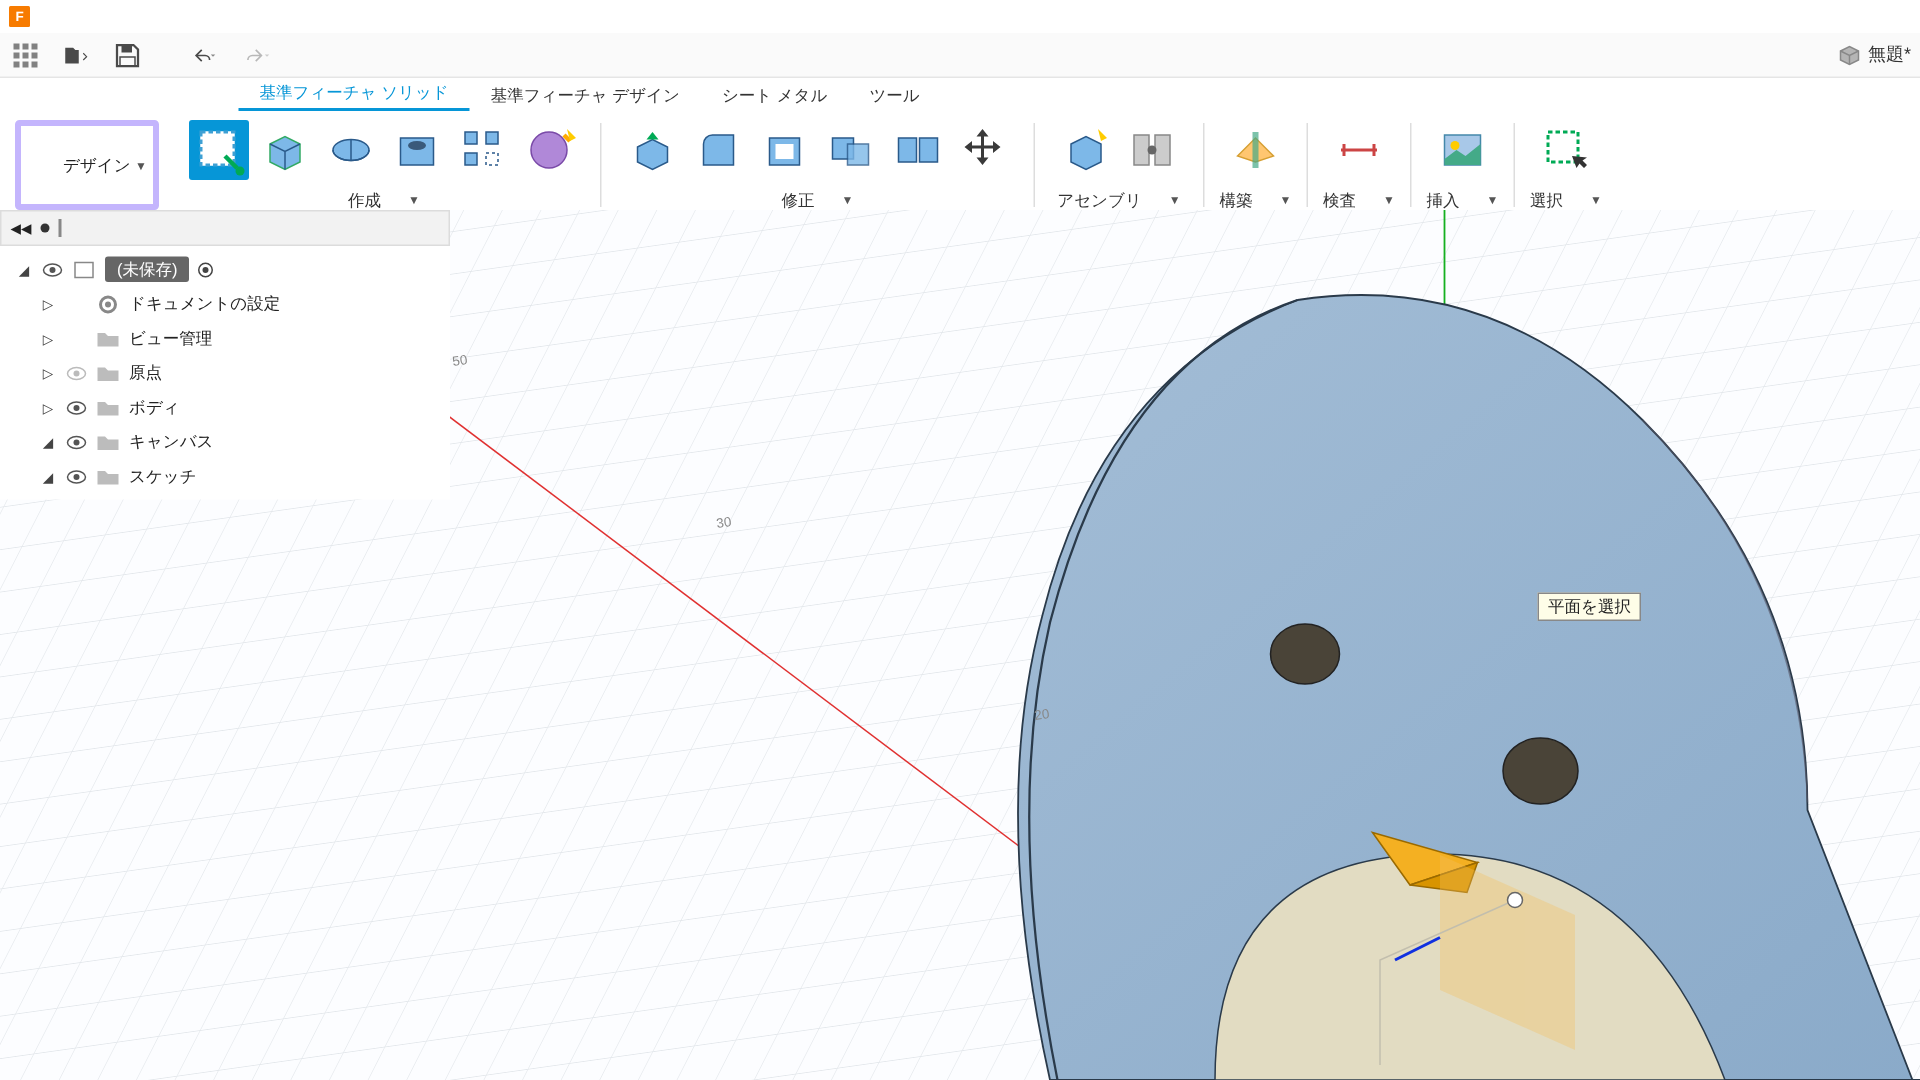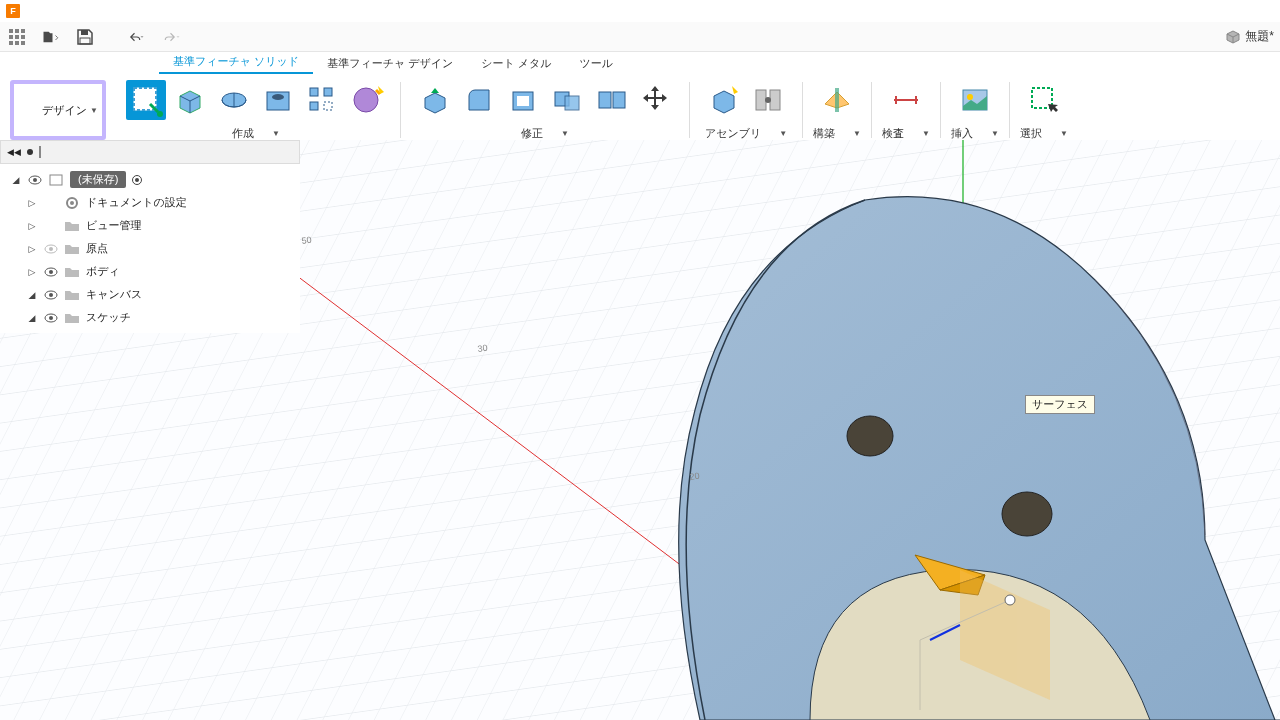--- a/index.html
+++ b/index.html
@@ -436,13 +436,13 @@
       <span class="ico">
           <svg viewBox="0 0 16 16">
             <path d="M1 4h5l2 2h7v7H1z" fill="#bcbcbc"></path>
           </svg>
         </span>
       <span class="lbl">スケッチ</span>
     </div>
   </div>
 </div>
 
-<div class="tooltip">サーフェス</div>
+<div class="tooltip">平面を選択</div>
 
 </body></html>

